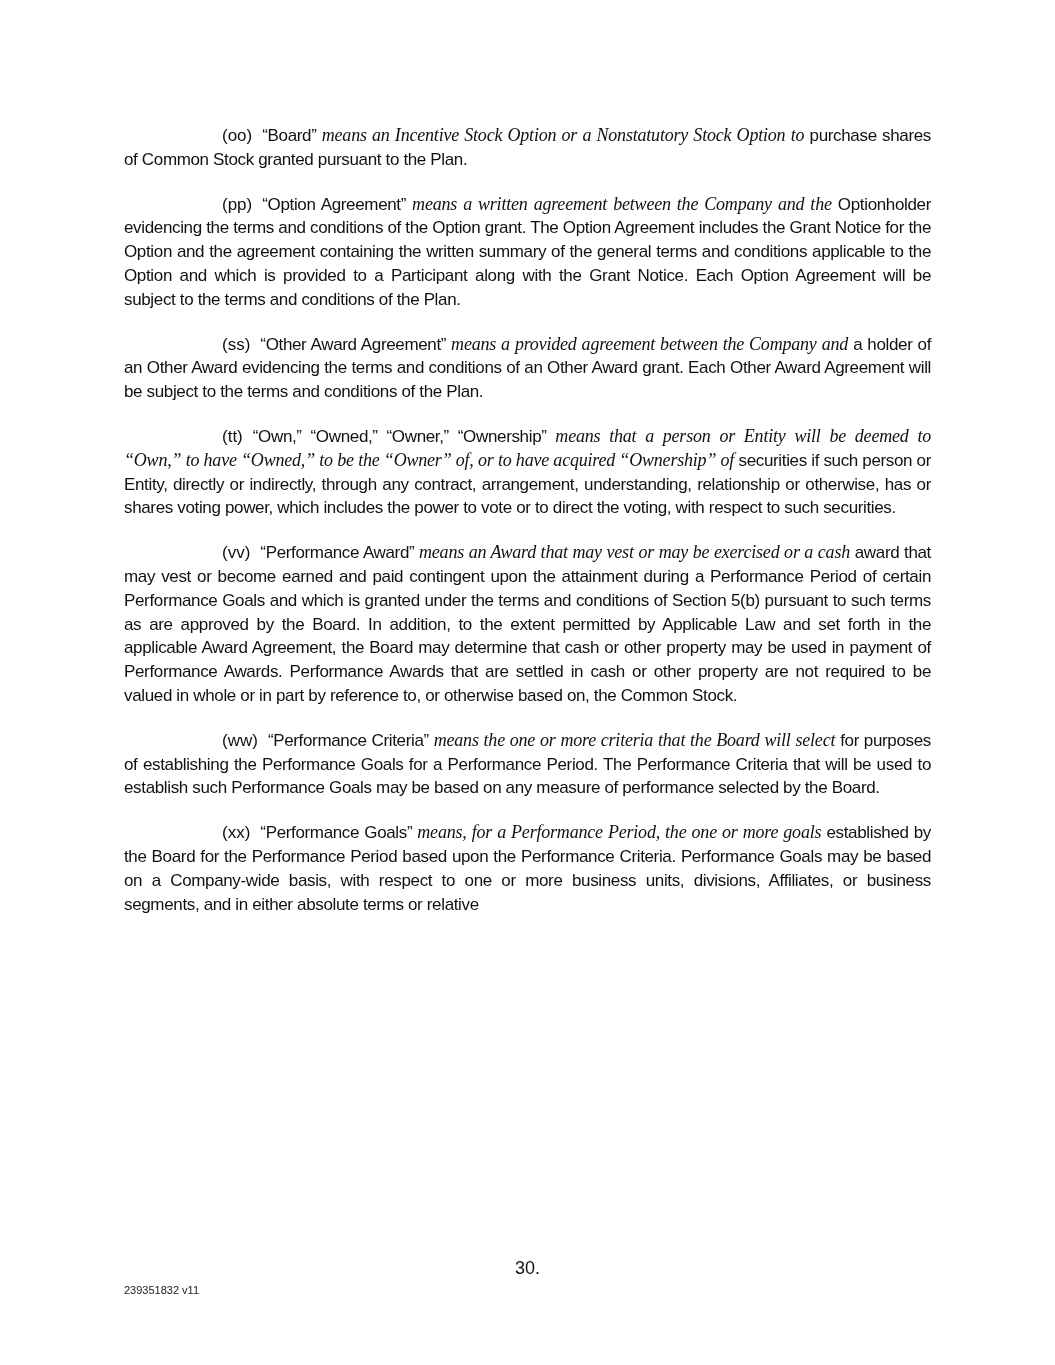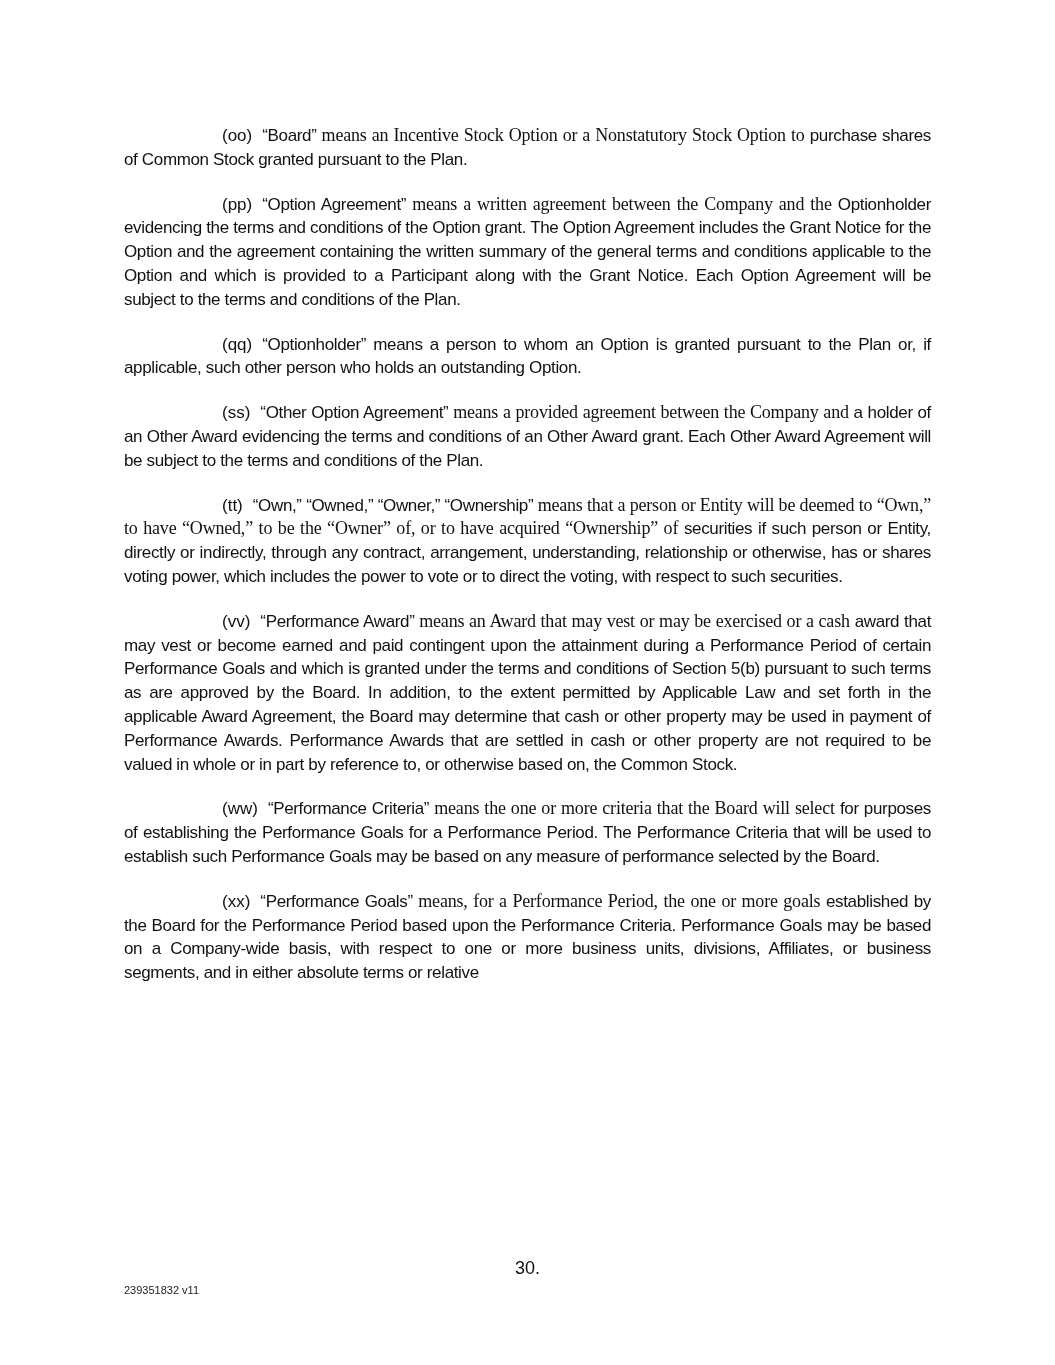--- a/index.html
+++ b/index.html
@@ -9,43 +9,42 @@
     font-family: "Liberation Sans", sans-serif;
     font-size: 17px;
     line-height: 23.8px;
     text-align: justify;
     margin: 0 0 21px 0;
     letter-spacing: -0.35px;
     transform-origin: left top;
   }
   .para .label { display: inline-block; margin-left: 98px; margin-right: 10px; letter-spacing: 0; }
   .para .term { }
-  .para .serif { font-family: "Liberation Serif", serif; font-size: 18px; letter-spacing: -0.2px; }
+  .para .serif { font-family: "Liberation Serif", serif; font-size: 18px; letter-spacing: -0.2px; font-style: italic; }
   .page-number {
     position: absolute; left: 0; right: 0; top: 1258px;
     text-align: center;
     font-family: "Liberation Sans", sans-serif; font-size: 18px;
   }
   .doc-id {
     position: absolute; left: 124px; top: 1284px;
     font-family: "Liberation Sans", sans-serif; font-size: 11px; color: #222;
   }
 </style>
 </head>
 <body>
 
 <div class="page">
   <p class="para"><span class="label">(oo)</span><span class="term">“Board”</span><span class="serif"> means an Incentive Stock Option or a Nonstatutory Stock Option to</span><span> purchase shares of Common Stock granted pursuant to the Plan.</span></p>
 
   <p class="para"><span class="label">(pp)</span><span class="term">“Option Agreement”</span><span class="serif"> means a written agreement between the Company and the</span><span> Optionholder evidencing the terms and conditions of the Option grant.  The Option Agreement includes the Grant Notice for the Option and the agreement containing the written summary of the general terms and conditions applicable to the Option and which is provided to a Participant along with the Grant Notice.  Each Option Agreement will be subject to the terms and conditions of the Plan.</span></p>
 
-  <p class="para"><span class="label">(qq)</span><span class="term">“Optionholder”</span><span class="serif"></span><span> means a person to whom an Option is granted pursuant to the Plan or, if applicable, such other person who holds an outstanding Option.</span></p>
 
 
-  <p class="para"><span class="label">(ss)</span><span class="term">“Other Option Agreement”</span><span class="serif"> means a provided agreement between the Company and</span><span> a holder of an Other Award evidencing the terms and conditions of an Other Award grant.  Each Other Award Agreement will be subject to the terms and conditions of the Plan.</span></p>
+  <p class="para"><span class="label">(ss)</span><span class="term">“Other Award Agreement”</span><span class="serif"> means a provided agreement between the Company and</span><span> a holder of an Other Award evidencing the terms and conditions of an Other Award grant.  Each Other Award Agreement will be subject to the terms and conditions of the Plan.</span></p>
 
   <p class="para"><span class="label">(tt)</span><span class="term">“Own,” “Owned,” “Owner,” “Ownership”</span><span class="serif"> means that a person or Entity will be deemed to “Own,” to have “Owned,” to be the “Owner” of, or to have acquired “Ownership” of</span><span> securities if such person or Entity, directly or indirectly, through any contract, arrangement, understanding, relationship or otherwise, has or shares voting power, which includes the power to vote or to direct the voting, with respect to such securities.</span></p>
 
 
   <p class="para"><span class="label">(vv)</span><span class="term">“Performance Award”</span><span class="serif"> means an Award that may vest or may be exercised or a cash</span><span> award that may vest or become earned and paid contingent upon the attainment during a Performance Period of certain Performance Goals and which is granted under the terms and conditions of Section 5(b) pursuant to such terms as are approved by the Board.  In addition, to the extent permitted by Applicable Law and set forth in the applicable Award Agreement, the Board may determine that cash or other property may be used in payment of Performance Awards. Performance Awards that are settled in cash or other property are not required to be valued in whole or in part by reference to, or otherwise based on, the Common Stock.</span></p>
 
   <p class="para"><span class="label">(ww)</span><span class="term">“Performance Criteria”</span><span class="serif"> means the one or more criteria that the Board will select</span><span> for purposes of establishing the Performance Goals for a Performance Period.  The Performance Criteria that will be used to establish such Performance Goals may be based on any measure of performance selected by the Board.</span></p>
 
   <p class="para"><span class="label">(xx)</span><span class="term">“Performance Goals”</span><span class="serif"> means, for a Performance Period, the one or more goals</span><span> established by the Board for the Performance Period based upon the Performance Criteria. Performance Goals may be based on a Company-wide basis, with respect to one or more business units, divisions, Affiliates, or business segments, and in either absolute terms or relative</span></p>
 </div>

